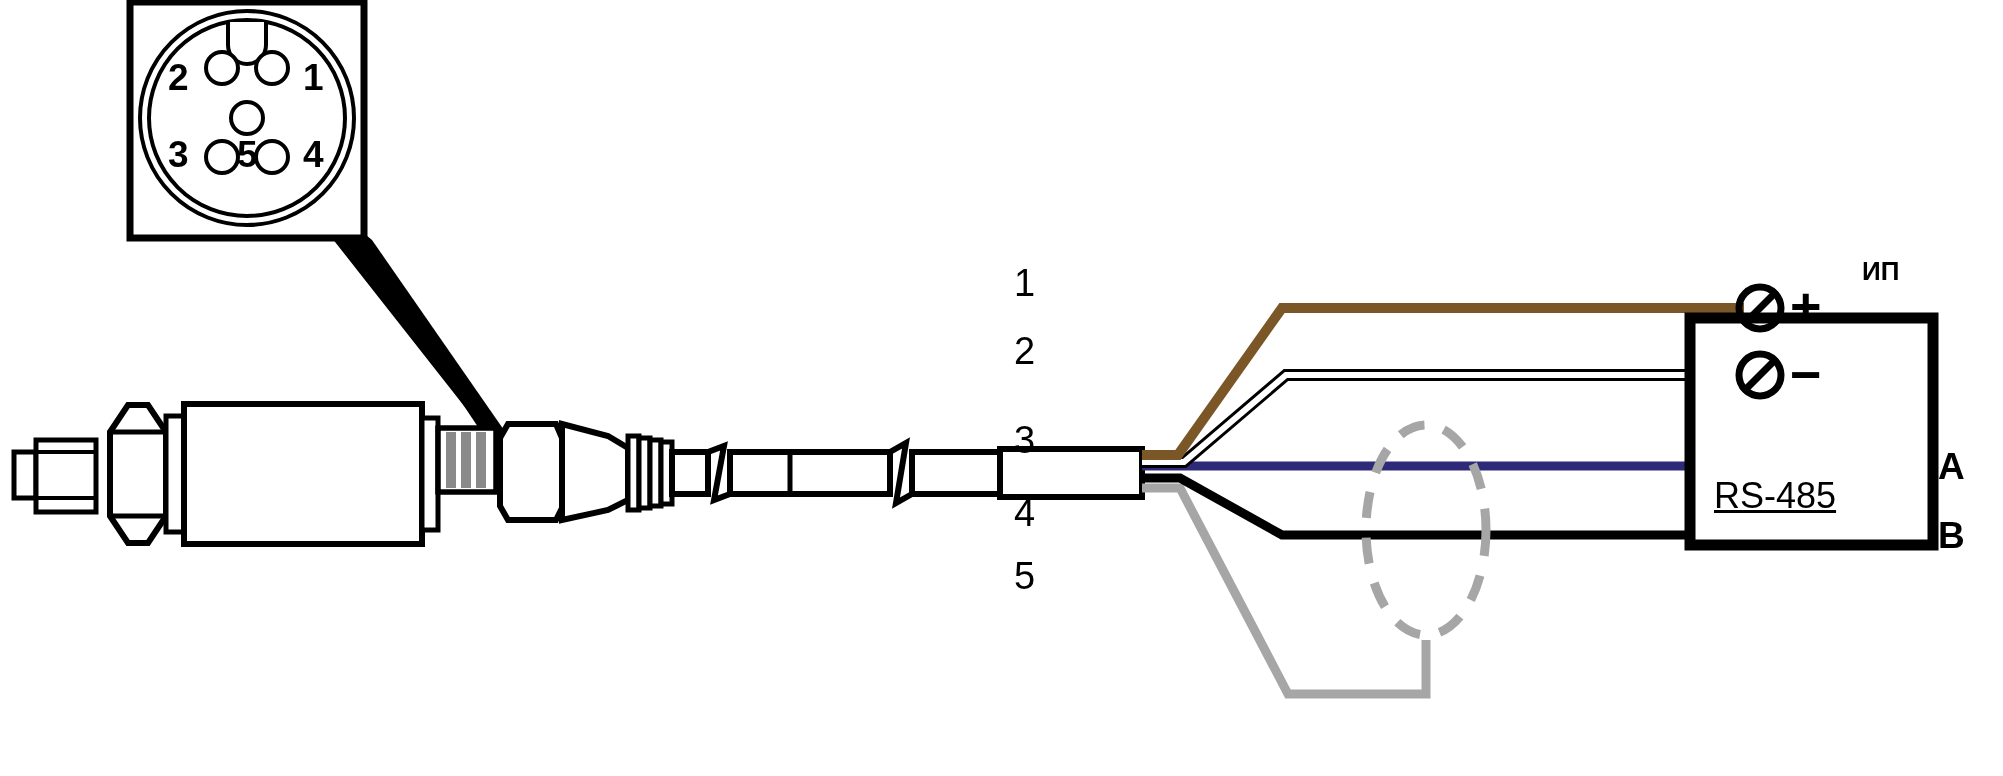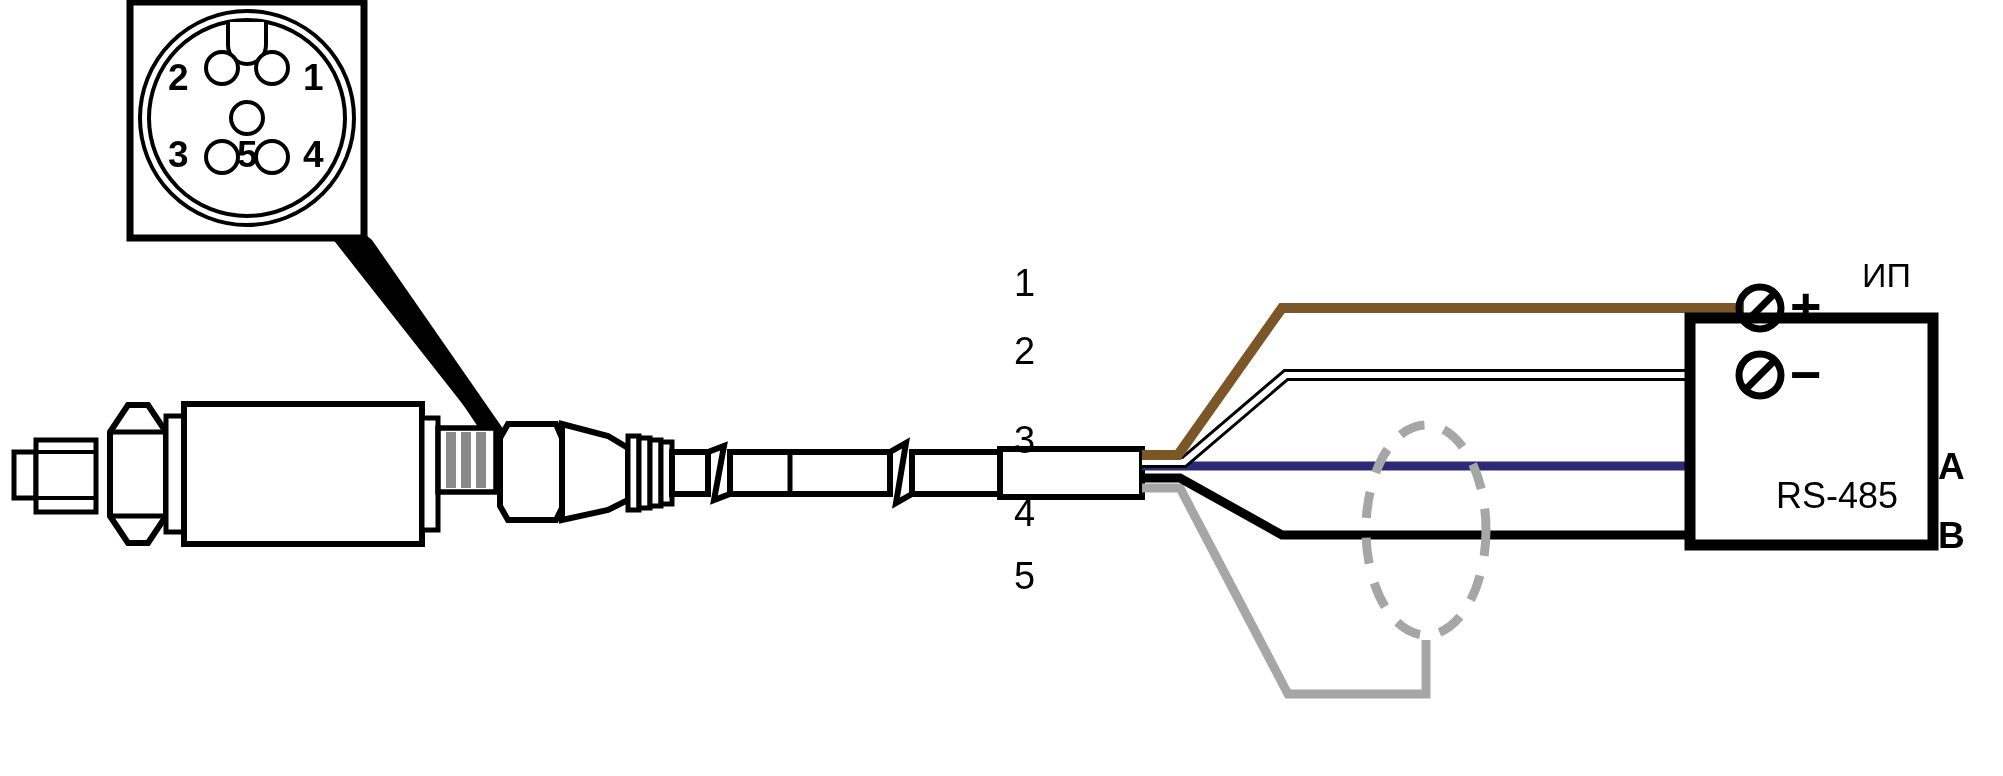--- a/index.html
+++ b/index.html
@@ -7,21 +7,21 @@
        font-family:"Liberation Sans",sans-serif;}
   #stage{position:absolute;left:0;top:0;width:2003px;height:776px;}
   svg{position:absolute;left:0;top:0;}
   .lbl{position:absolute;font-family:"Liberation Sans",sans-serif;color:#000;
        white-space:nowrap;user-select:none;}
   .pin-num{font-size:37px;font-weight:bold;}
   .wire-num{font-size:38px;font-weight:normal;}
   .term-sym{font-size:54px;font-weight:bold;}
   .ab{font-size:37px;font-weight:bold;}
   .bus{font-size:36px;font-weight:normal;}
-  .ip{font-size:34px;font-weight:normal;text-align:right;}
+  .ip{font-size:26px;font-weight:bold;text-align:right;}
 </style>
 </head>
 <body>
 
 <div id="stage">
 
 <svg width="2003" height="776" viewBox="0 0 2003 776">
 
   <polygon points="341,200 365,237 520,455 505,458 328,233" fill="#000"></polygon>
   <polygon points="365,237 365,240 520,457 505,459" fill="#000"></polygon>
@@ -121,15 +121,15 @@
 <div class="lbl wire-num" style="left:1014px;top:555px;">5</div>
 
 <div class="lbl term-sym" style="left:1790px;top:275px;">+</div>
 <div class="lbl term-sym" style="left:1790px;top:343px;">−</div>
 
 <div class="lbl ip" style="left:1862px;top:256px;">ИП</div>
 
 <div class="lbl ab" style="left:1938px;top:446px;">A</div>
 <div class="lbl ab" style="left:1938px;top:515px;">B</div>
 
-<div class="lbl bus" style="left:1776px;top:475px;">RS-485</div>
+<div class="lbl bus" style="left:1714px;top:475px;text-decoration:underline;">RS-485</div>
 
 </div>
 
 </body></html>

